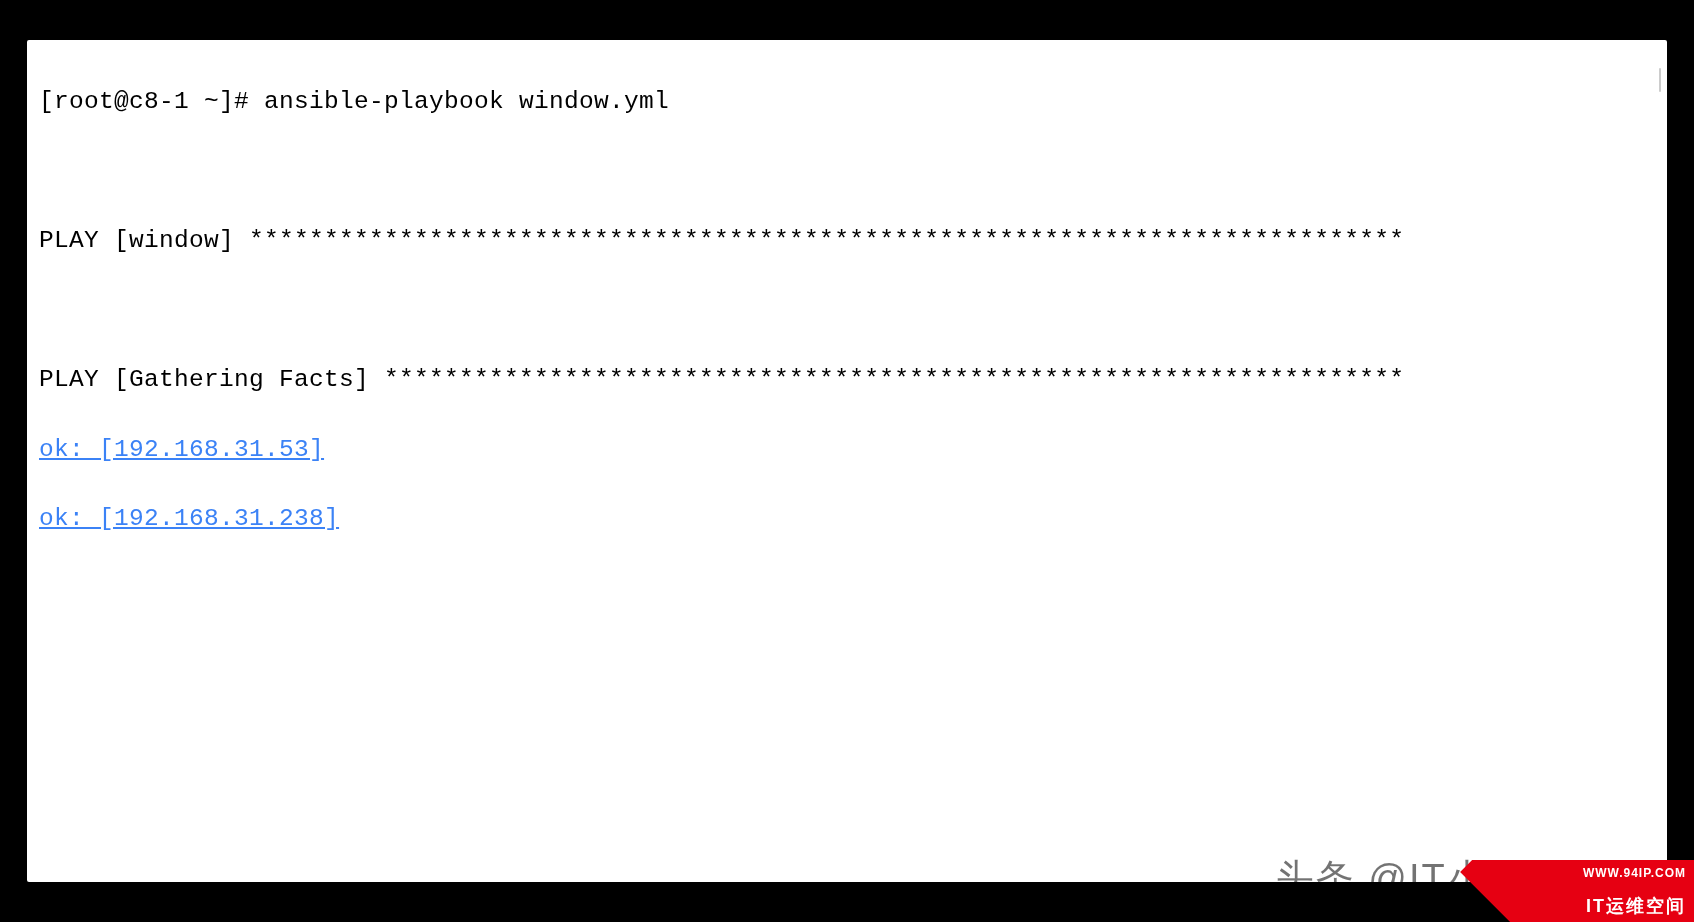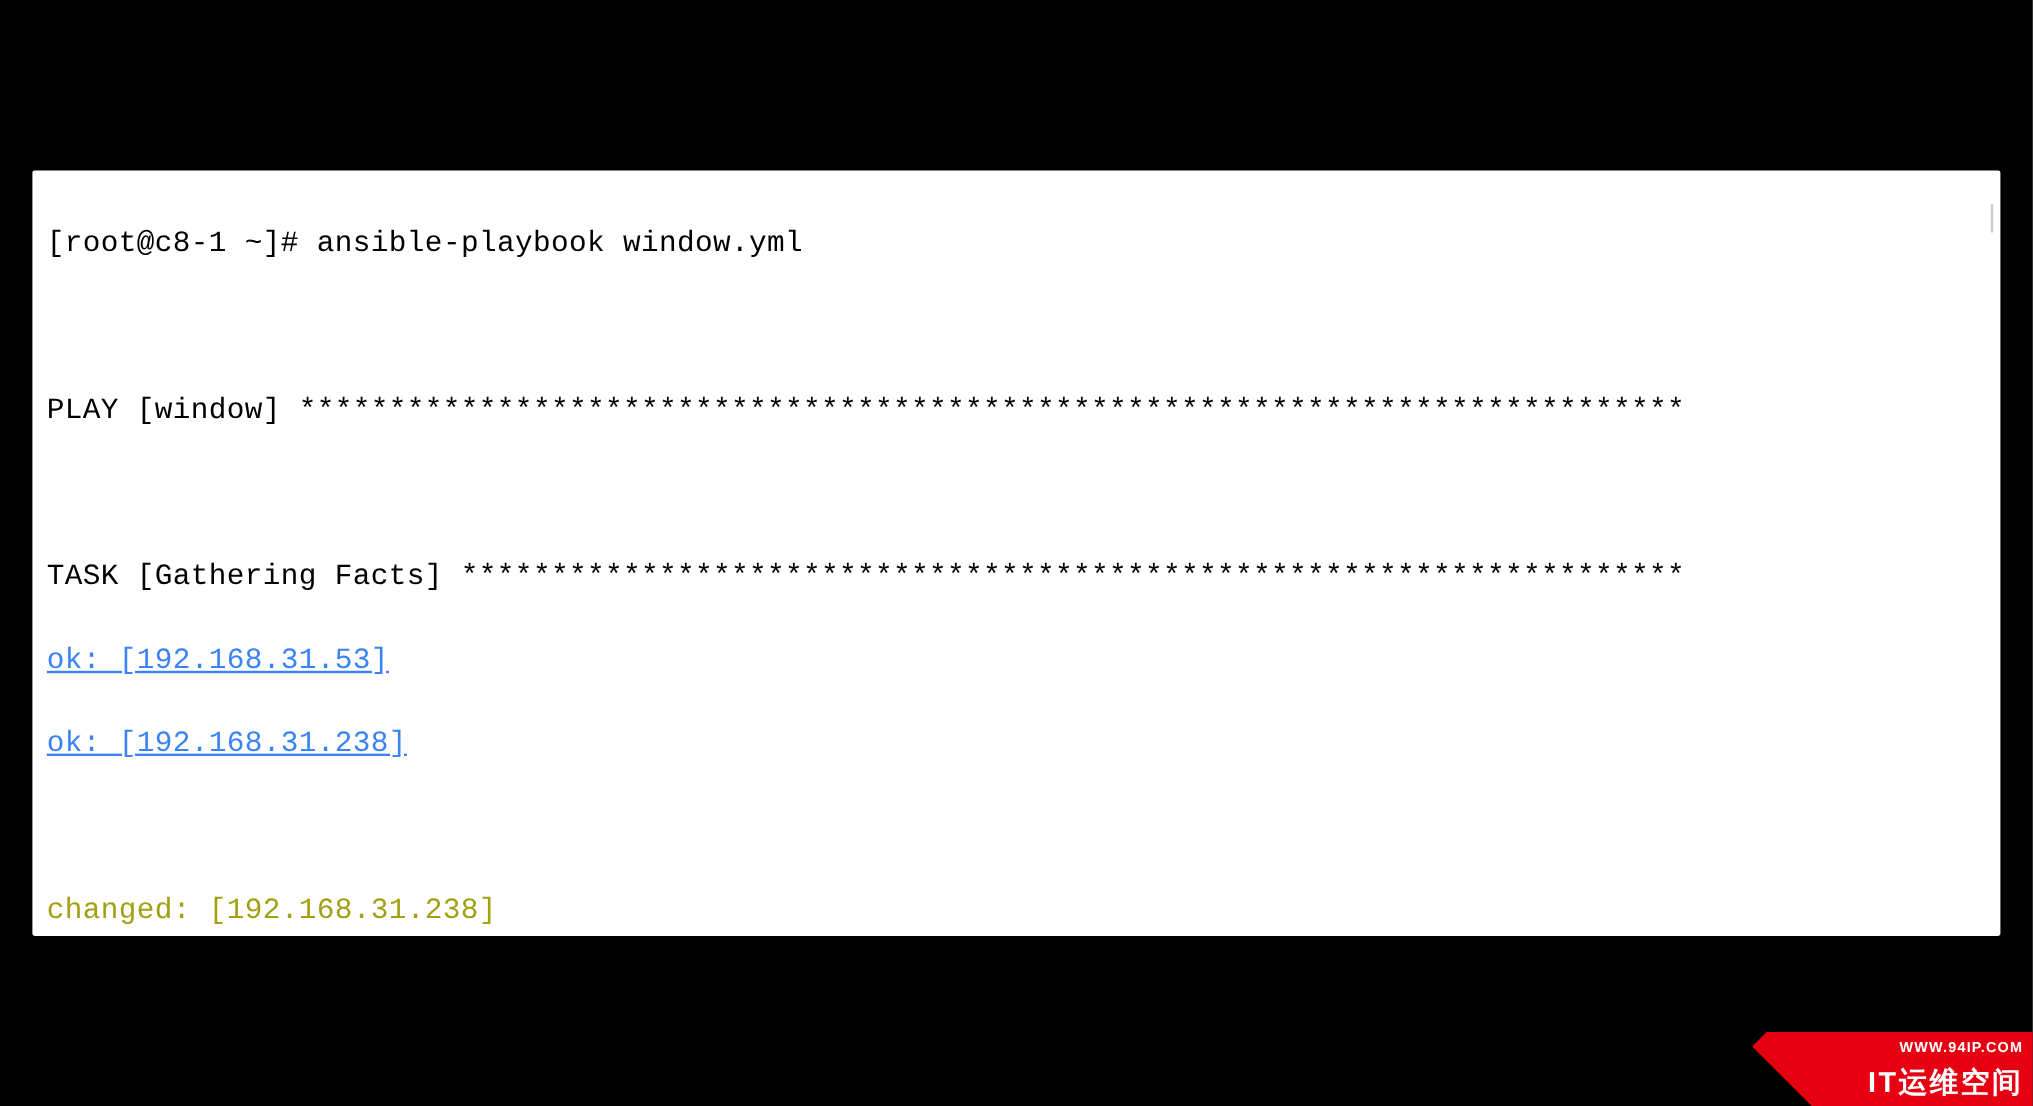--- a/index.html
+++ b/index.html
@@ -14,21 +14,21 @@
     display: flex;
     align-items: center;
     justify-content: center;
     font-family: "Menlo", "Consolas", "Courier New", monospace;
     overflow: hidden;
     position: relative;
   }
   .terminal-window {
     background: #ffffff;
     width: 1640px;
-    height: 638px;
+    height: 842px;
     border-radius: 2px;
     padding: 10px 12px;
     position: relative;
     overflow: hidden;
   }
   .terminal-content {
     font-size: 24.5px;
     line-height: 1.42;
     white-space: pre;
     color: #000000;
@@ -89,40 +89,39 @@
     font-size: 12px;
     font-weight: bold;
     letter-spacing: 1px;
   }
   .corner-text-bottom {
     position: absolute;
     bottom: 4px;
     right: 8px;
     color: #ffffff;
     font-family: "Microsoft YaHei", Arial, sans-serif;
-    font-size: 24px;
+    font-size: 18px;
     font-weight: bold;
     letter-spacing: 2px;
   }
 </style>
 </head>
 <body>
 
 <div class="terminal-window">
   <div class="scrollbar-indicator"></div>
   <div class="terminal-content">
 <span class="line"><span>[root@c8-1 ~]# </span><span>ansible-playbook window.yml</span></span>
 <span class="line"> </span>
 <span class="line">PLAY [window] *****************************************************************************</span>
 <span class="line"> </span>
-<span class="line">TASK [Gathering Facts] ********************************************************************</span>
+<span class="line">PLAY [Gathering Facts] ********************************************************************</span>
 <span class="line green">ok: [192.168.31.53]</span>
 <span class="line green">ok: [192.168.31.238]</span>
 <span class="line"> </span>
-<span class="line yellow">changed: [192.168.31.238]</span>
 <span class="line"> </span>
 
 
 
 
 
 
 
 
 

